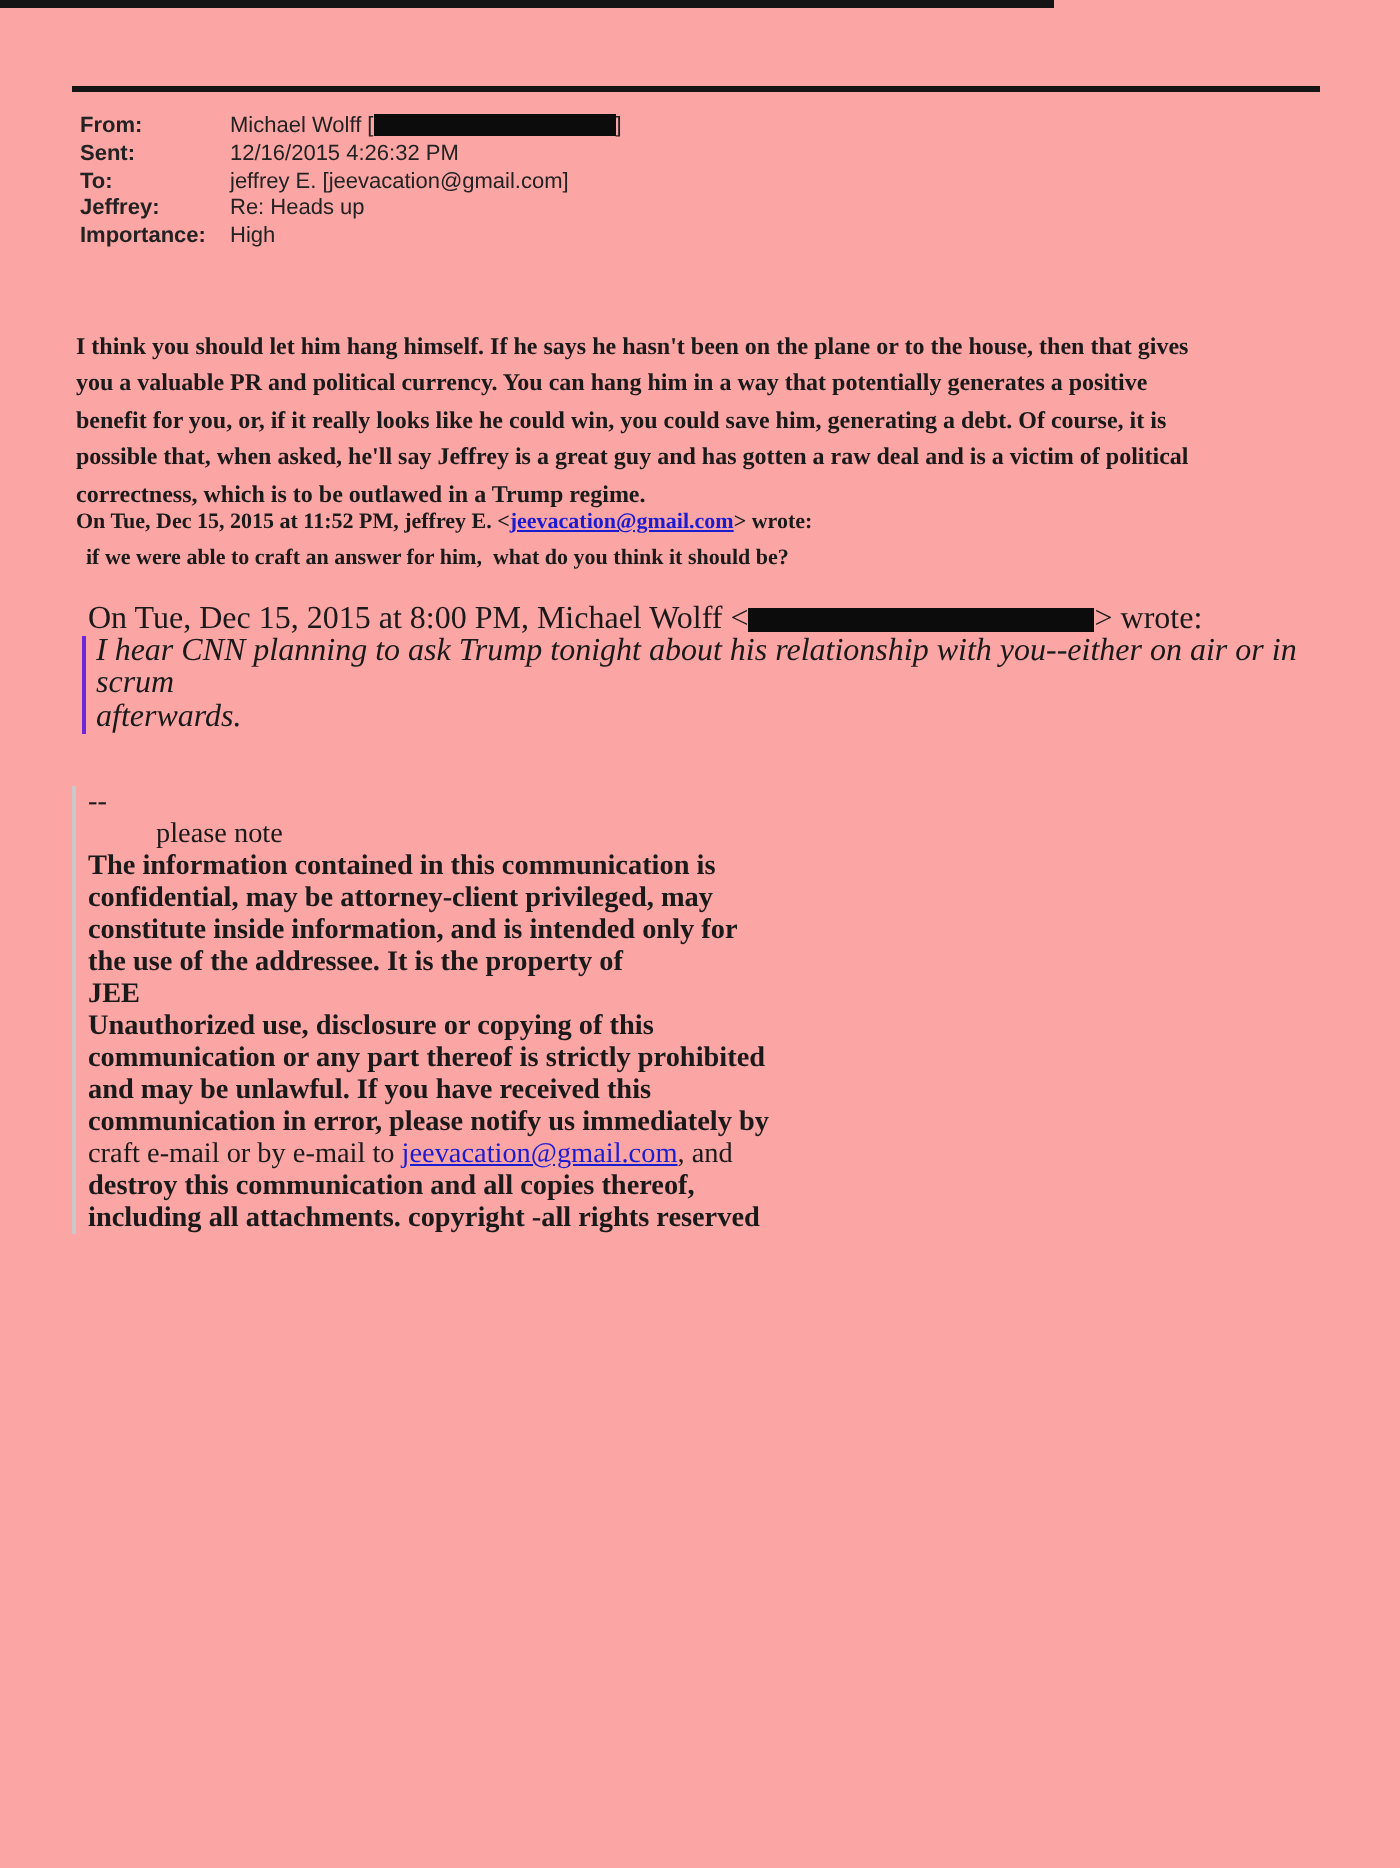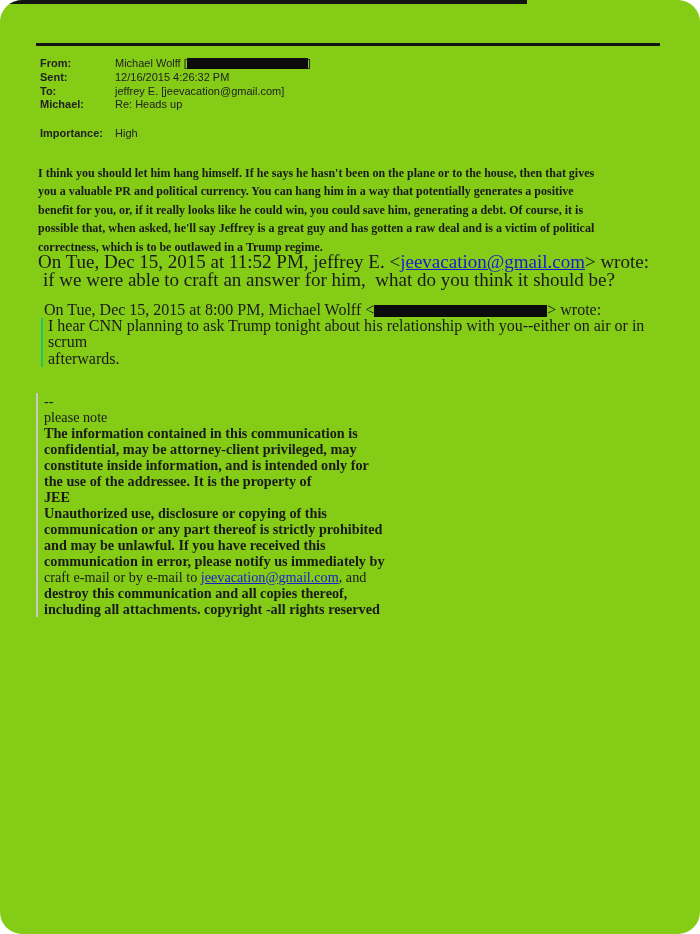--- a/index.html
+++ b/index.html
@@ -1,80 +1,81 @@
 <!DOCTYPE html>
 <html><head>
 <meta charset="utf-8">
 <style>
   html, body { margin: 0; padding: 0; background: #ffffff; }
   .page {
     position: relative;
     width: 700px;
     height: 934px;
-    background: #84cc16;
+    background: #fca5a5;
     color: #1a1a1a;
     font-family: "Liberation Serif", serif;
     overflow: hidden;
-    border-radius: 22px;
   }
   .top-strip {
     position: absolute; top: 0; left: 0;
     width: 527px; height: 4px;
     background: #141414;
   }
   .header-rule {
     position: absolute; top: 43px; left: 36px;
     width: 624px; height: 3px;
     background: #141414;
   }
   .header-fields {
     position: absolute; top: 57px; left: 40px;
     font-family: "Liberation Sans", sans-serif;
     font-size: 11px; line-height: 13.8px;
     color: #222222;
   }
   .hrow { white-space: nowrap; }
   .hlabel { display: inline-block; width: 75px; font-weight: bold; }
-  .importance-row { margin-top: 15px; }
+  .importance-row { }
   .redaction { display: inline-block; background: #0c0c0c; }
   .header-redaction { width: 121px; height: 11px; vertical-align: -2px; }
   .quote-redaction { width: 173px; height: 12px; vertical-align: -2px; }
   .body-para {
     position: absolute; top: 164px; left: 38px;
     width: 640px;
     font-size: 12px; line-height: 18.4px;
     white-space: pre-wrap;
     font-weight: bold;
   }
   .quote1 {
     position: absolute; top: 253px; left: 38px;
-    font-size: 19px; line-height: 17.5px;
+    font-size: 11px; line-height: 17.5px;
     width: 640px;
+    font-weight: bold;
   }
   .quote1 .qbody { margin-left: 5px; white-space: pre-wrap; }
   .quote2 {
     position: absolute; top: 302px; left: 44px;
     font-size: 16px; line-height: 16.2px;
     width: 630px;
   }
   .quote2 .qbody {
     margin-left: -3px;
-    border-left: 2px solid #22c55e;
+    border-left: 2px solid #6d28d9;
     padding-left: 5px;
     white-space: pre-wrap;
+    font-style: italic;
   }
   .signature {
     position: absolute; top: 393px; left: 36px;
     width: 372px;
     border-left: 2px solid #c9c9c9;
     padding-left: 6px;
     font-size: 14.2px; line-height: 16px;
   }
   .sig-sep { }
-  .sig-note { }
+  .sig-note { margin-left: 34px; }
   .sig-block { white-space: pre-wrap; font-weight: bold; }
   a.email-link { color: #1b1bd1; text-decoration: underline; cursor: pointer; }
 </style>
 </head>
 <body>
 
 <div class="page">
 
   <div class="top-strip"></div>
   <div class="header-rule"></div>
@@ -83,21 +84,21 @@
     <div class="hrow">
       <span class="hlabel">From:</span><span>Michael Wolff [</span><span class="redaction header-redaction"></span><span>]</span>
     </div>
     <div class="hrow">
       <span class="hlabel">Sent:</span><span>12/16/2015 4:26:32 PM</span>
     </div>
     <div class="hrow">
       <span class="hlabel">To:</span><span>jeffrey E. [jeevacation@gmail.com]</span>
     </div>
     <div class="hrow">
-      <span class="hlabel">Michael:</span><span>Re: Heads up</span>
+      <span class="hlabel">Jeffrey:</span><span>Re: Heads up</span>
     </div>
     <div class="hrow importance-row">
       <span class="hlabel">Importance:</span><span>High</span>
     </div>
   </div>
 
   <div class="body-para">I think you should let him hang himself. If he says he hasn't been on the plane or to the house, then that gives
 you a valuable PR and political currency. You can hang him in a way that potentially generates a positive
 benefit for you, or, if it really looks like he could win, you could save him, generating a debt. Of course, it is
 possible that, when asked, he'll say Jeffrey is a great guy and has gotten a raw deal and is a victim of political

